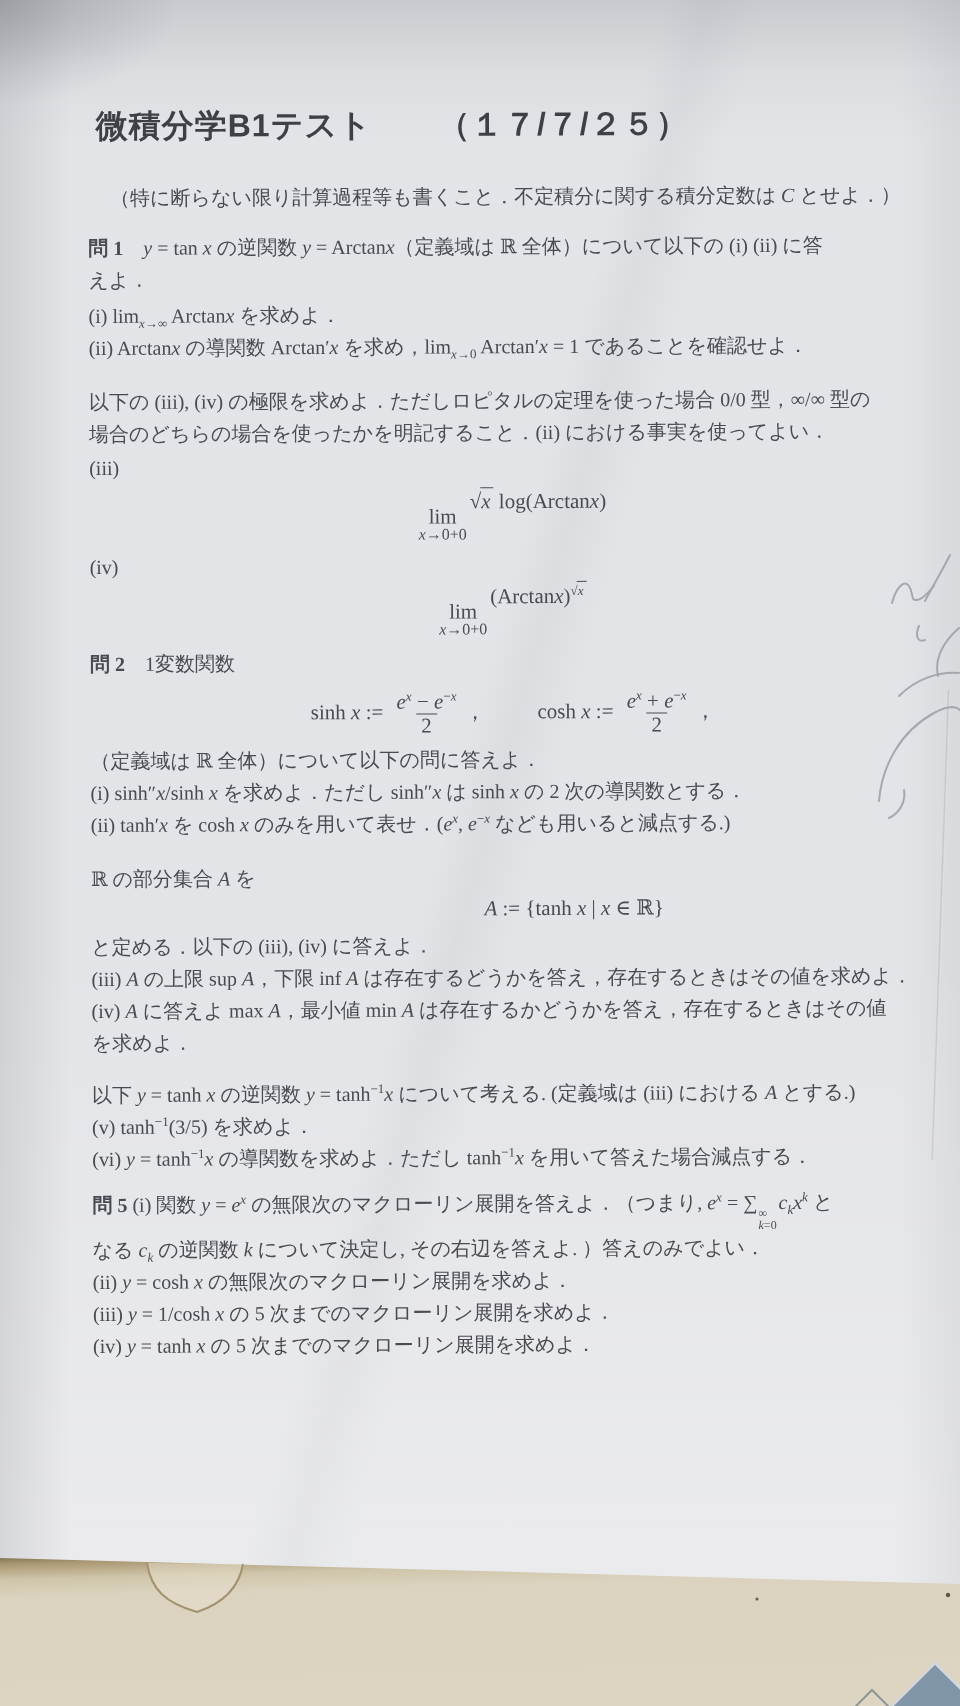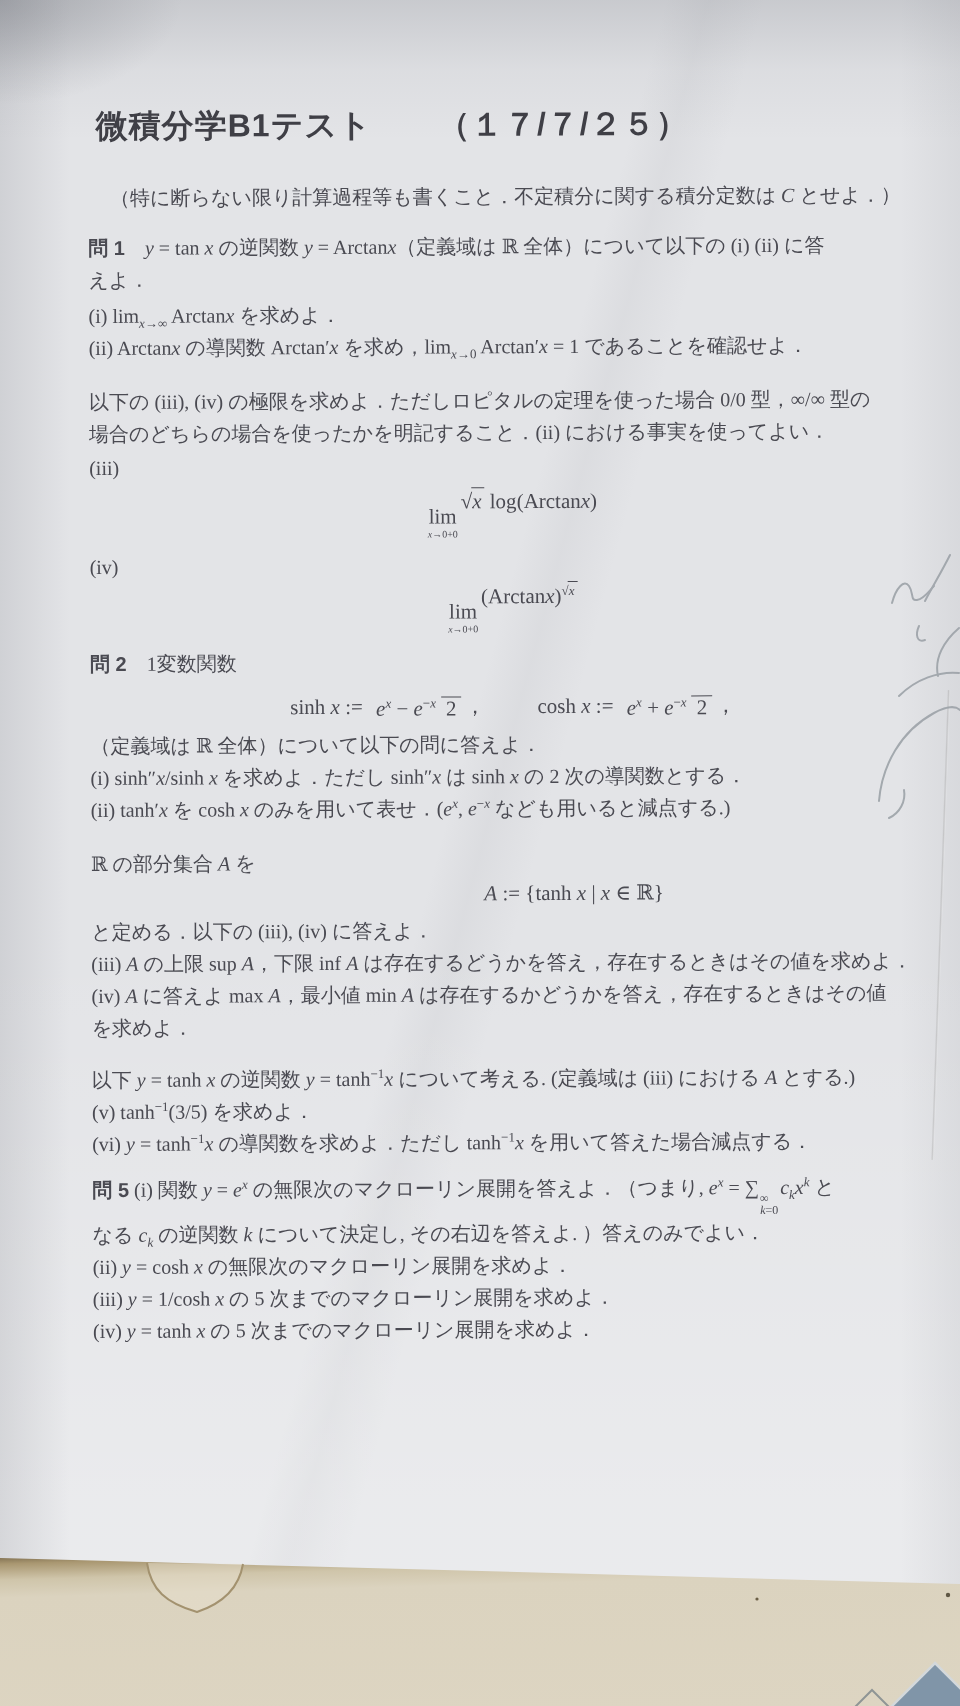--- a/index.html
+++ b/index.html
@@ -17,33 +17,33 @@
     background:linear-gradient(90deg, rgba(110,108,104,0) 0%, rgba(110,108,104,0.20) 45%, rgba(255,255,255,0.22) 100%);}
   .table{position:absolute;left:0;top:1540px;width:960px;height:166px;
     clip-path:polygon(0 18px,100% 44px,100% 100%,0 100%);
     background:linear-gradient(178.4deg,#6f6044 14px,#a99771 24px,#cfc5aa 40px,#dbd3bf 58px,#ddd5c2 100%);}
   .doc{position:absolute;left:0;top:0;width:960px;box-sizing:border-box;
     padding:104px 26px 0 88px;font-size:20px;line-height:32px;white-space:nowrap;
     transform:rotate(-0.25deg);transform-origin:90px 200px;}
   .title{font-size:32px;line-height:44px;font-weight:700;margin-left:8px;letter-spacing:1px;
     font-family:"Liberation Sans","DejaVu Sans",sans-serif;color:#3f3f46;}
   .line{white-space:nowrap;}
-  .b{font-weight:700;font-family:Liberation Sans, sans-serif;}
+  .b{font-weight:700;font-family:Liberation Serif, serif;}
   .mi{font-style:italic;}
   .mf{font-style:normal;}
   sup.s,sub.s{font-size:13px;line-height:0;}
   .display{text-align:center;font-size:21px;line-height:26px;margin:6px 0 8px 0;}
   .dinner{display:inline-block;}
   .limu{display:inline-flex;flex-direction:column;align-items:center;vertical-align:-15px;margin-right:3px;}
   .limu .top{line-height:22px;}
-  .limu .under{font-size:10px;line-height:14px;}
+  .limu .under{font-size:16px;line-height:14px;}
   .sqrt{white-space:nowrap;}
   .sqrt .rsym{margin-right:-1px;}
   .sqrt .rad{border-top:1.4px solid currentColor;padding:1px 3px 0 1px;}
-  .frac{display:inline-flex;flex-direction:row;align-items:center;vertical-align:middle;line-height:23px;margin:0 3px;}
+  .frac{display:inline-flex;flex-direction:column;align-items:center;vertical-align:middle;line-height:23px;margin:0 3px;}
   .frac .num{padding:0 5px;}
   .frac .den{border-top:1.4px solid currentColor;padding:0 5px;}
   .defs{display:flex;justify-content:center;align-items:center;column-gap:52px;font-size:21px;margin-top:12px;}
   .ss{display:inline-flex;flex-direction:column;align-items:flex-start;font-size:12px;line-height:12px;vertical-align:-8px;margin:0 2px 0 1px;}
   svg.overlay{position:absolute;left:0;top:0;pointer-events:none;}
 </style>
 </head>
 <body>
 
 <div class="paper"></div>

